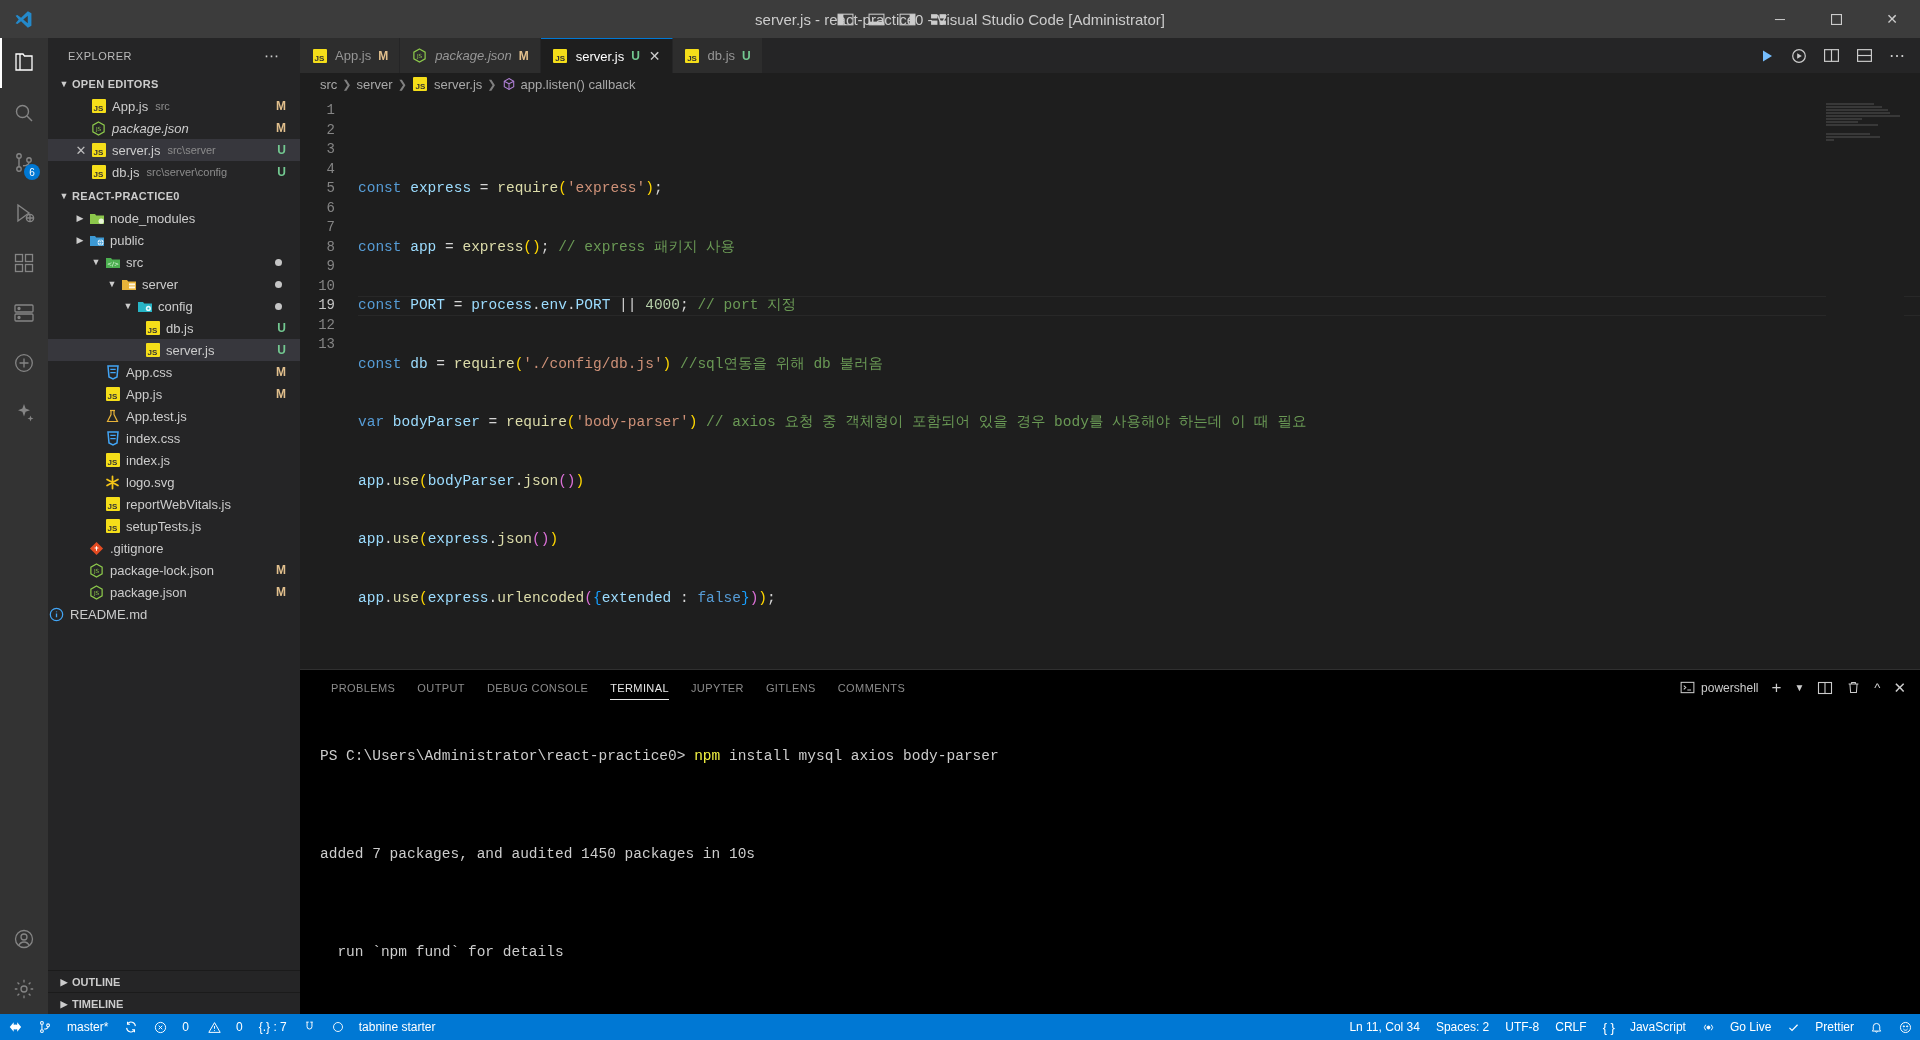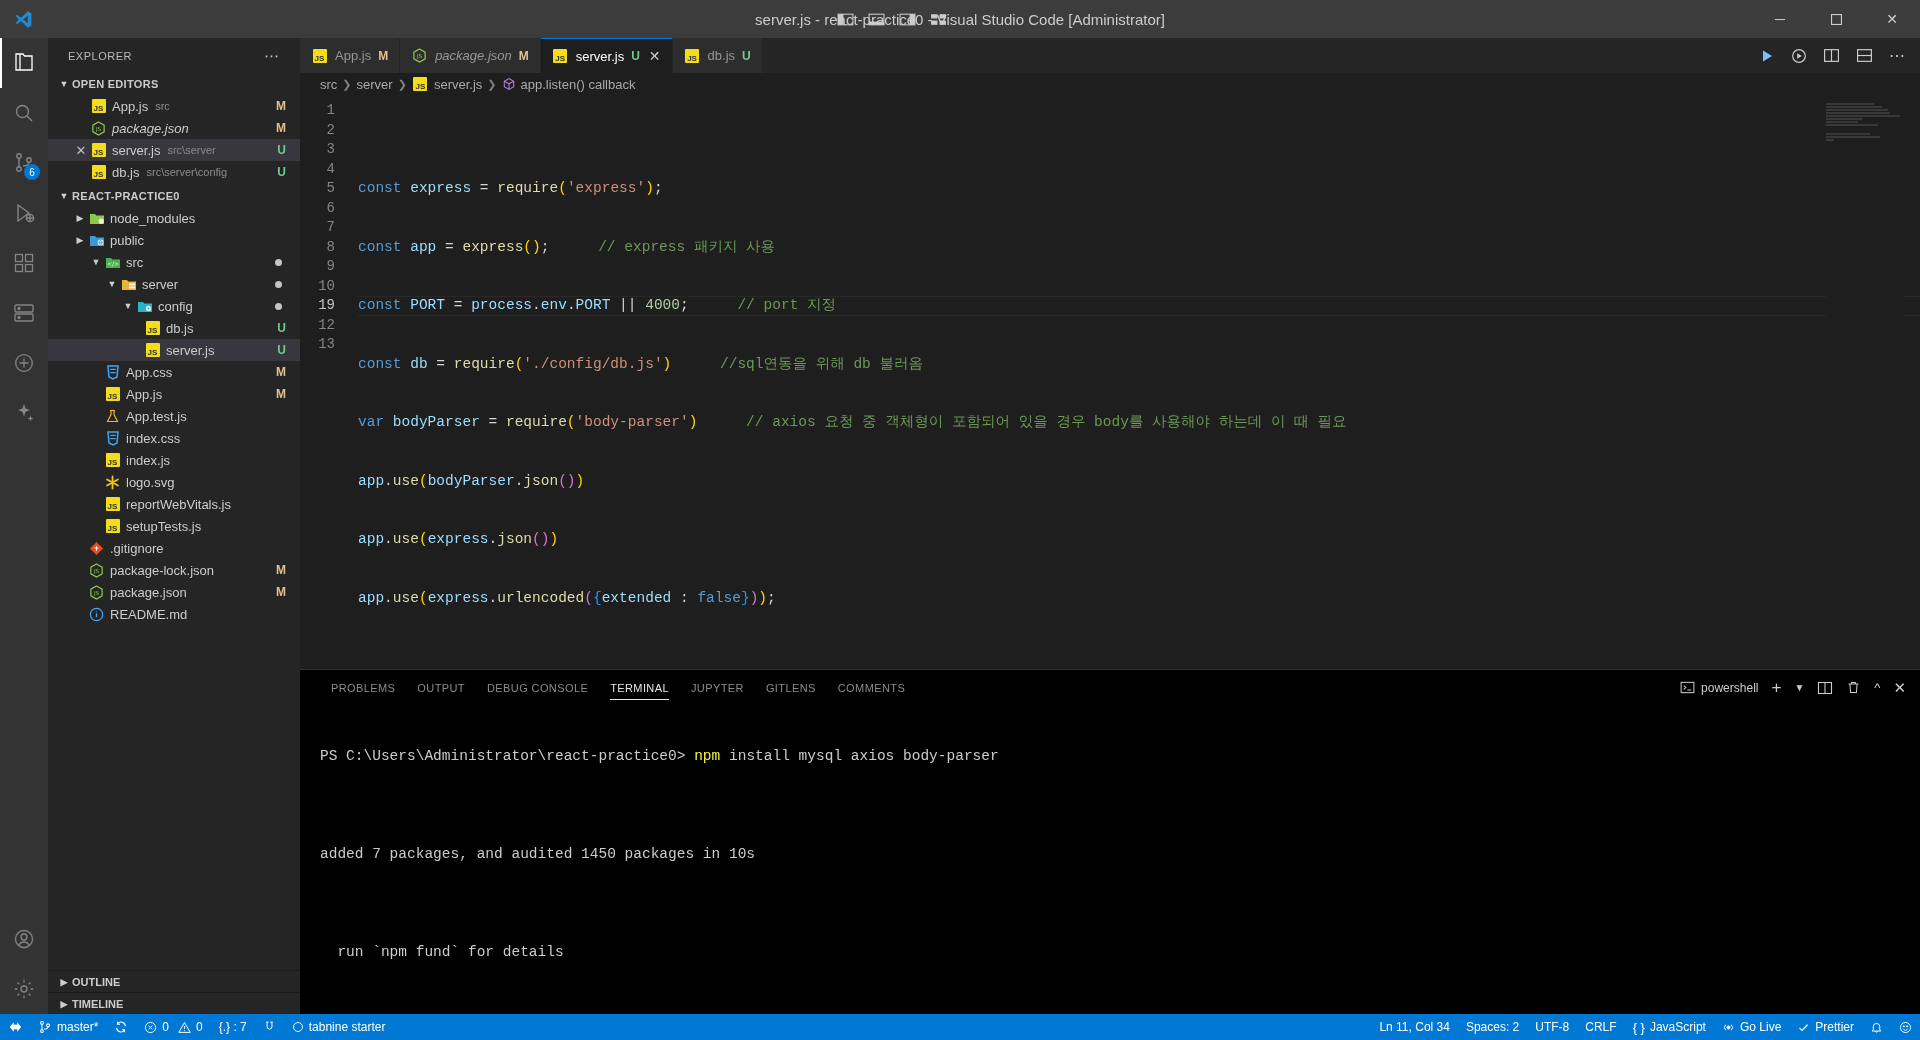--- a/index.html
+++ b/index.html
@@ -66,42 +66,42 @@
 
   .editorbody{flex:1;display:flex;position:relative;overflow:hidden;background:#1e1e1e;}
   .gutter{width:58px;flex:0 0 58px;text-align:right;padding-right:23px;color:#858585;font-size:14px;
       font-family:"Liberation Mono", monospace;line-height:19.5px;padding-top:6px;}
   .gutter div{height:19.5px;}
   .gutter .cur{color:#c6c6c6;}
   .code{flex:1;font-family:"Liberation Mono", monospace;font-size:14.5px;line-height:19.5px;padding-top:6px;
       color:#d4d4d4;white-space:pre;position:relative;min-width:0;overflow:hidden;}
   .code .ln{height:19.5px;}
   .kw{color:#569cd6;} .fn{color:#dcdcaa;} .str{color:#ce9178;}
-  .num{color:#b5cea8;} .cmt{color:#6a9955;margin-left:40px;} .var{color:#9cdcfe;} .yel{color:#ffd700;}
+  .num{color:#b5cea8;} .cmt{color:#6a9955;} .var{color:#9cdcfe;} .yel{color:#ffd700;}
   .pnk{color:#da70d6;} .blu{color:#179fff;} .op{color:#d4d4d4;}
   .cursorline{position:absolute;left:0;right:0;height:19.5px;border-top:1px solid #282828;border-bottom:1px solid #282828;}
   .minimap{position:absolute;right:16px;top:0;width:78px;height:100%;background:#1e1e1e;}
   .mm-line{height:2px;margin:1px 0;background:#4a4a4a;opacity:.6;}
   .editor-scroll{position:absolute;right:0;top:0;width:14px;height:100%;background:transparent;}
 
   
   .panel{height:345px;background:#000000;border-top:1px solid #303030;display:flex;flex-direction:column;}
   .panel-tabs{height:35px;display:flex;align-items:center;padding-left:20px;gap:0;}
   .ptab{font-size:11px;color:#8c8c8c;letter-spacing:.4px;padding:0 11px;height:35px;display:flex;align-items:center;position:relative;}
   .ptab.active{color:#e7e7e7;}
   .ptab.active:after{content:"";position:absolute;left:11px;right:11px;bottom:5px;height:1px;background:#e7e7e7;}
   .panel-actions{margin-left:auto;display:flex;align-items:center;gap:13px;padding-right:14px;color:#cccccc;font-size:13px;}
   .shellname{font-size:12px;color:#cccccc;display:flex;align-items:center;gap:6px;}
   .term{flex:1;padding:14px 0 0 20px;font-family:"Liberation Mono", monospace;font-size:14.5px;line-height:24.5px;
      color:#cccccc;white-space:pre;overflow:hidden;}
   .t-yellow{color:#f5f543;}
 
   
   .statusbar{height:26px;background:#0078d4;display:flex;align-items:center;color:#ffffff;font-size:12px;}
-  .sb-itm{display:flex;align-items:center;gap:5px;padding:0 8px;height:26px;white-space:nowrap;}
+  .sb-itm{display:flex;align-items:center;gap:15px;padding:0 8px;height:26px;white-space:nowrap;}
   .sb-right{margin-left:auto;display:flex;align-items:center;}
   .mini-ico{display:inline-flex;align-items:center;}
   svg{display:block;}
 </style>
 </head>
 <body>
 
 <div class="titlebar">
   <div class="vs-logo">
     <svg width="19" height="19" viewBox="0 0 24 24">
@@ -449,21 +449,21 @@
       <span class="ico">
         <svg width="15" height="15" viewBox="0 0 16 16">
             <path d="M8 1 14 4.5v7L8 15 2 11.5v-7z" fill="none" stroke="#8cc84b" stroke-width="1.3"></path>
             <text x="8" y="10.6" font-size="6" fill="#8cc84b" text-anchor="middle" font-family="DejaVu Sans">JS</text>
           </svg>
         </span>
       <span class="fname">package.json</span>
       <span class="gitletter g-M">M</span>
     </div>
 
-    <div class="row" style="padding-left:40px;">
+    <div class="row" style="">
       <span class="ico">
         <svg width="15" height="15" viewBox="0 0 16 16">
             <circle cx="8" cy="8" r="6.6" fill="none" stroke="#42a5f5" stroke-width="1.3"></circle>
             <path d="M8 6.8v4.2M8 4.7v1" stroke="#42a5f5" stroke-width="1.4"></path>
           </svg>
         </span>
       <span class="fname">README.md</span>
     </div>
 
     <div class="sb-bottom">

